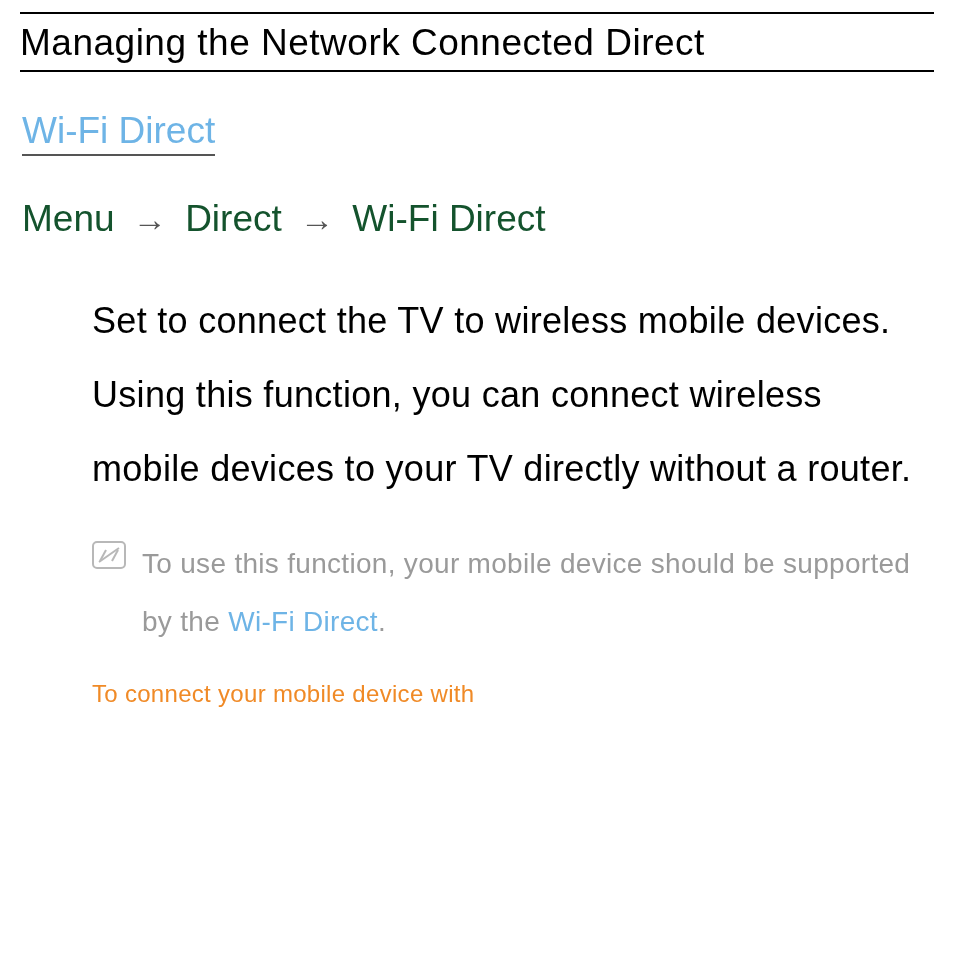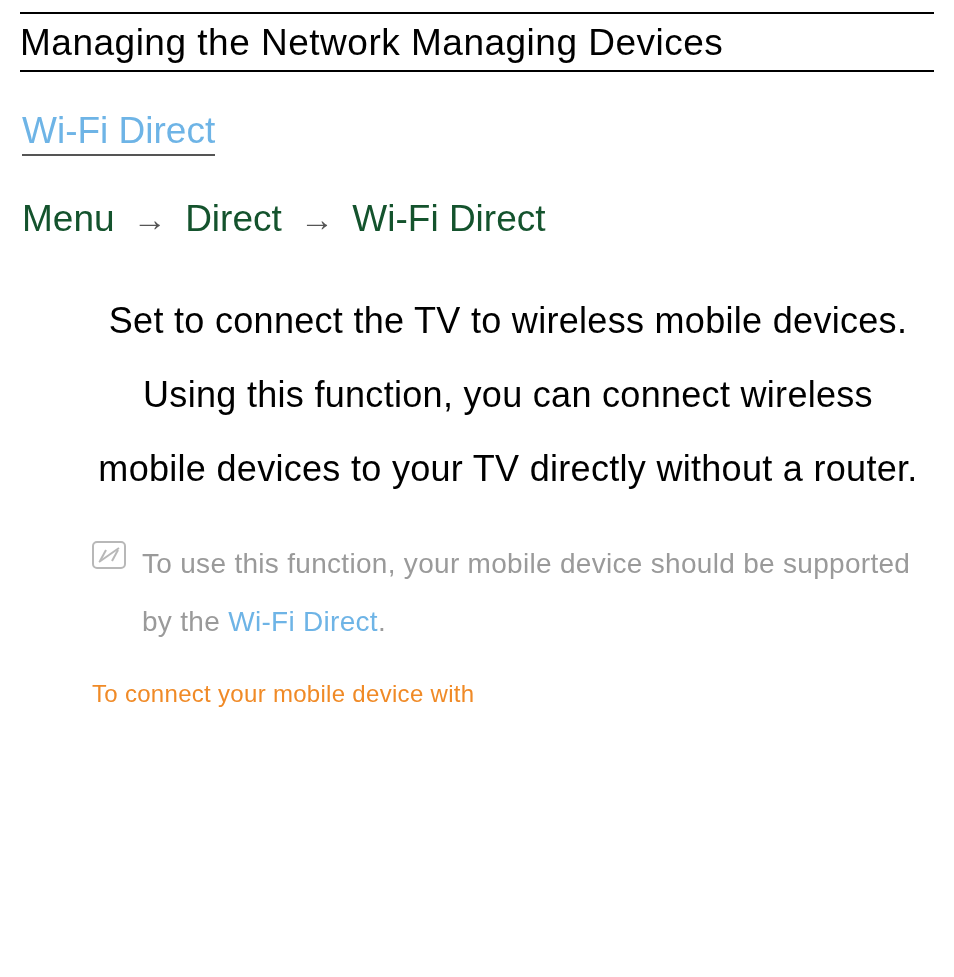--- a/index.html
+++ b/index.html
@@ -50,21 +50,20 @@
       font-size: 34px;
     }
     .body-text {
       font-size: 36px;
       color: #000;
       margin-top: 44px;
       margin-left: 72px;
       margin-right: 10px;
       line-height: 2.05;
       letter-spacing: 0.3px;
-      text-align: center;
     }
     .note-block {
       margin-top: 30px;
       margin-left: 72px;
       margin-right: 10px;
       position: relative;
     }
     .note-icon {
       position: absolute;
       left: 0;
@@ -97,21 +96,21 @@
       margin-top: 30px;
       margin-left: 72px;
       letter-spacing: 0.3px;
     }
   </style>
 </head>
 <body>
 
 
 
-<div class="page-title">Managing the Network Managing Devices</div>
+<div class="page-title">Managing the Network Connected Direct</div>
 
 <div class="section-heading">Wi-Fi Direct</div>
 
 <div class="breadcrumb">
   <span class="crumb">Menu</span>
   <span class="arrow">→</span>
   <span class="crumb">Direct</span>
   <span class="arrow">→</span>
   <span class="crumb">Wi-Fi Direct</span>
 </div>

